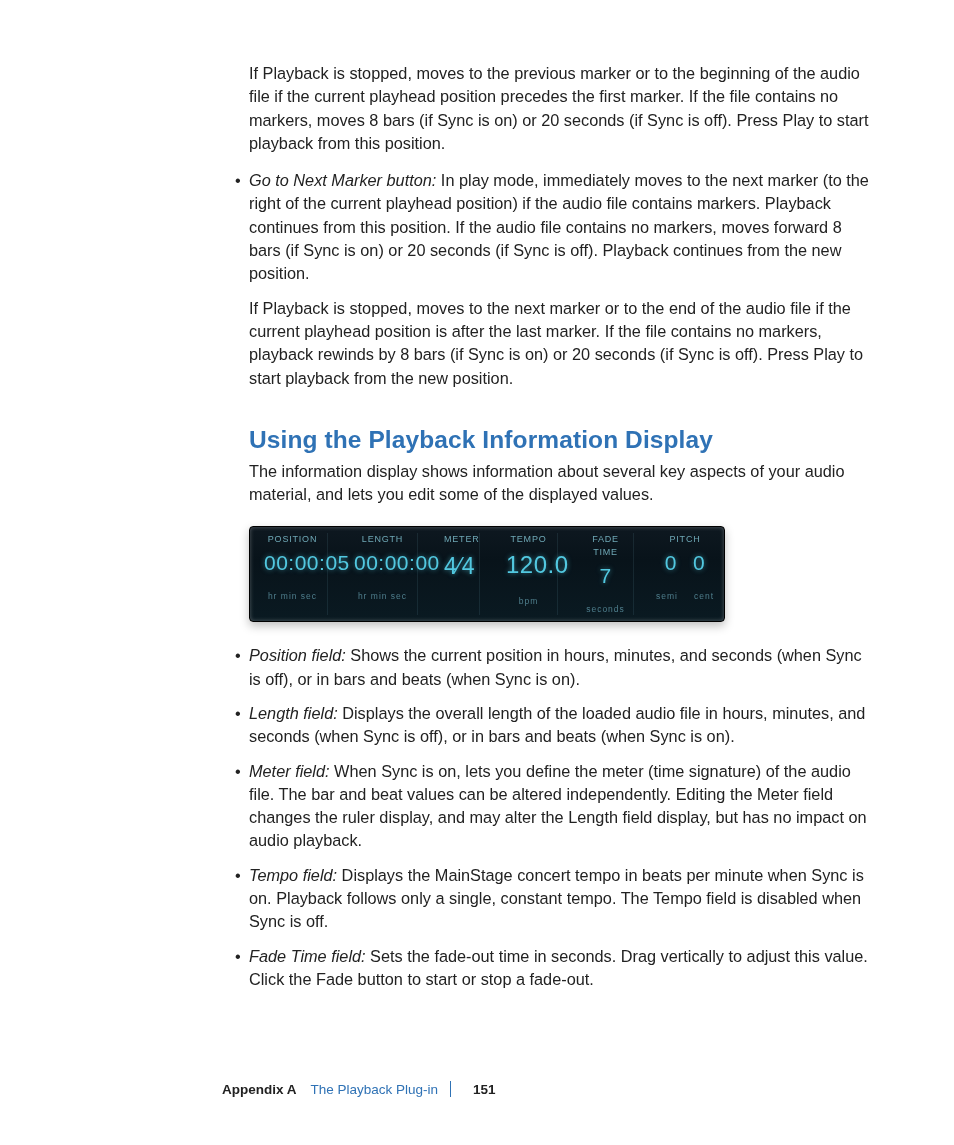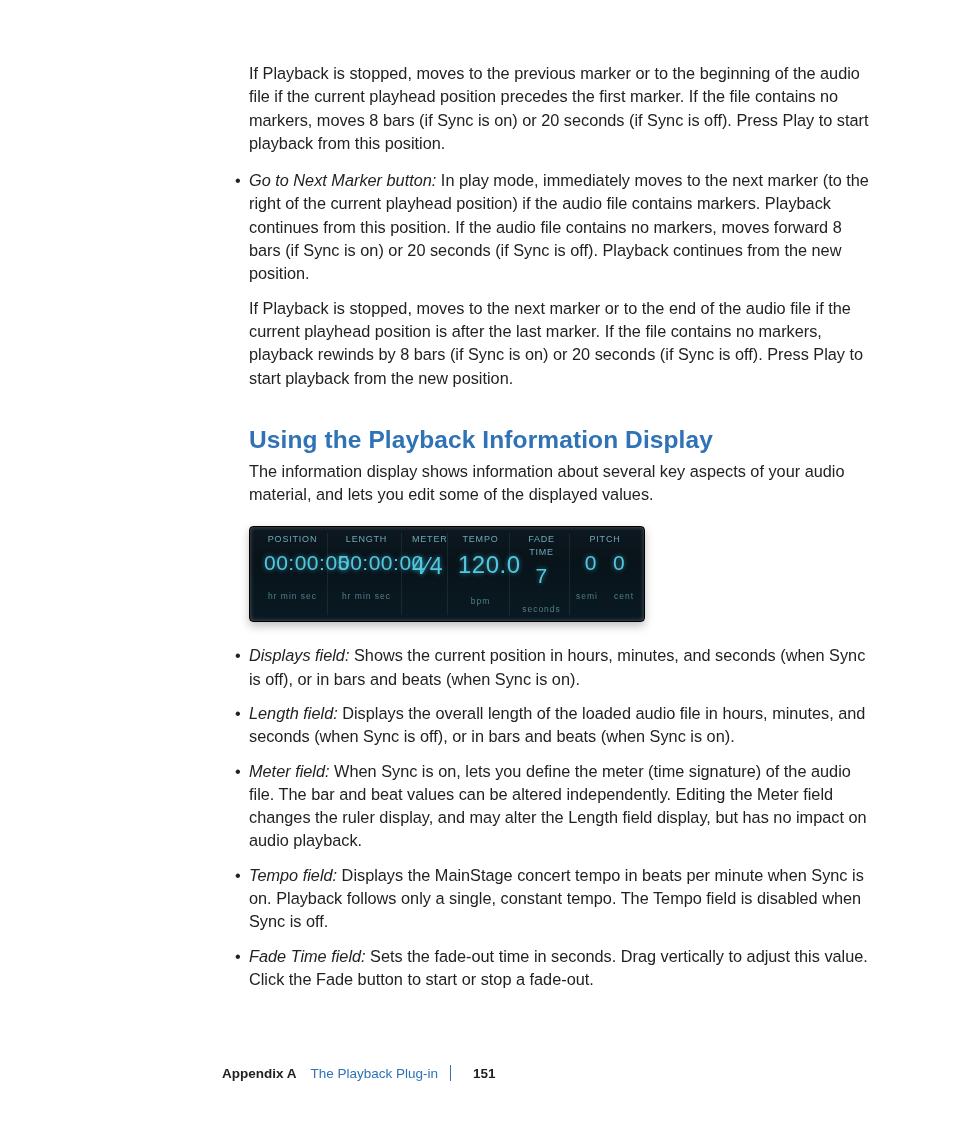--- a/index.html
+++ b/index.html
@@ -26,21 +26,21 @@
     display: flex;
     align-items: center;
   }
   .display {
     background: linear-gradient(#0e1820, #08131a 35%, #0a1a22);
     border: 1px solid #000;
     box-shadow: inset 0 0 4px rgba(255,255,255,0.3), 0 4px 10px rgba(0,0,0,.25);
     border-radius: 4px;
     padding: 6px 8px;
     display: flex;
-    gap: 4px;
+    gap: 20px;
     color: #52c8e0;
     font-family: "Arial Narrow", Arial, sans-serif;
     margin: 4px 0 22px;
   }
   .cell {
     text-align: center;
     padding: 0 6px;
     border-right: 1px solid rgba(120,180,200,.12);
   }
   .cell:last-child { border-right: none; }
@@ -71,21 +71,21 @@
     margin-top: 32px;
     margin-bottom: 3px;
     letter-spacing: .1px;
   }
   .para { margin-bottom: 14px; }
   .intro { margin-bottom: 16px; }
   em { font-style: italic; }
   .bul { margin-bottom: 11px; }
   .footer {
     position: absolute;
-    bottom: 62px;
+    bottom: 46px;
     left: 222px;
     right: 73px;
     display: flex;
     align-items: center;
     font-size: 13.5px;
   }
   .footer .apx { font-weight: 700; margin-right: 14px; }
   .footer .apxt { color: #2f72b5; }
   .footer .pnum { margin-left: auto; font-weight: 700; }
   .footer .rule {
@@ -147,21 +147,21 @@
         <div class="pitchpair">
           <div class="csub">semi</div>
           <div class="csub">cent</div>
         </div>
       </div>
     </div>
   </div>
 
   <div class="bul hang">
     <span class="bullet-mark">•</span>
-    <em>Displays field:</em><span>  Shows the current position in hours, minutes, and seconds (when Sync is off), or in bars and beats (when Sync is on).</span>
+    <em>Position field:</em><span>  Shows the current position in hours, minutes, and seconds (when Sync is off), or in bars and beats (when Sync is on).</span>
   </div>
 
   <div class="bul hang">
     <span class="bullet-mark">•</span>
     <em>Length field:</em><span>  Displays the overall length of the loaded audio file in hours, minutes, and seconds (when Sync is off), or in bars and beats (when Sync is on).</span>
   </div>
 
   <div class="bul hang">
     <span class="bullet-mark">•</span>
     <em>Meter field:</em><span>  When Sync is on, lets you define the meter (time signature) of the audio file. The bar and beat values can be altered independently. Editing the Meter field changes the ruler display, and may alter the Length field display, but has no impact on audio playback.</span>

